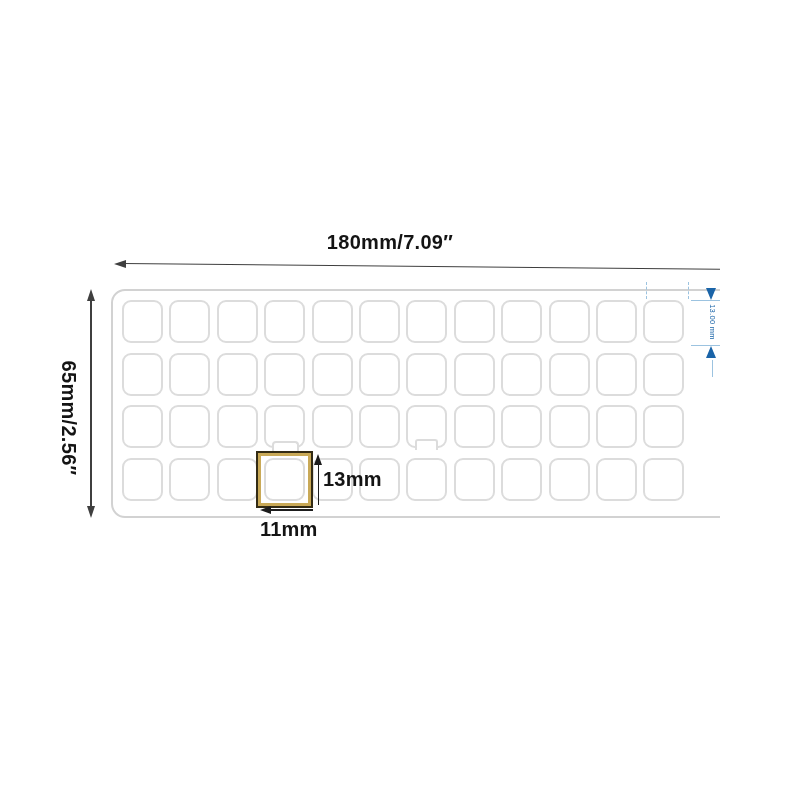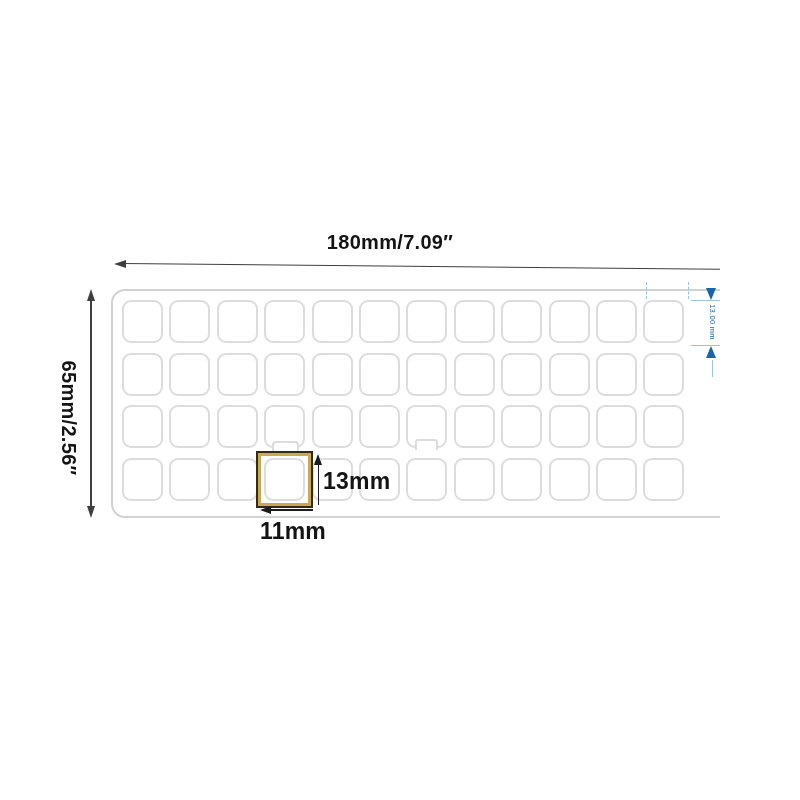--- a/index.html
+++ b/index.html
@@ -16,21 +16,21 @@
   .tri{position:absolute;width:0;height:0;}
   .ah-left{left:0;top:0.5px;border-top:4px solid transparent;border-bottom:4px solid transparent;border-right:12px solid var(--dimension-line);}
   .ah-right{right:0;top:0.5px;border-top:4px solid transparent;border-bottom:4px solid transparent;border-left:12px solid var(--dimension-line);}
   .ah-up{top:0;left:1px;border-left:4px solid transparent;border-right:4px solid transparent;border-bottom:12px solid var(--dimension-line);}
   .ah-down{bottom:0;left:1px;border-left:4px solid transparent;border-right:4px solid transparent;border-top:12px solid var(--dimension-line);}
   
   .label-top{position:absolute;left:290px;top:231px;width:200px;text-align:center;
     font-size:20px;font-weight:600;color:var(--text);letter-spacing:.3px;}
   .label-left{position:absolute;left:4px;top:406px;width:128px;height:24px;text-align:center;
     transform:rotate(90deg);font-size:20px;font-weight:600;color:var(--text);letter-spacing:.3px;}
-  .label-key{position:absolute;font-size:23px;font-weight:700;color:var(--text);letter-spacing:.2px;}
+  .label-key{position:absolute;font-size:20px;font-weight:700;color:var(--text);letter-spacing:.2px;}
   .label-13{left:323px;top:468px;}
   .label-11{left:260px;top:518px;width:54px;text-align:right;}
   
   .sheet{position:absolute;left:111px;top:289px;width:661px;height:229px;
     border:2px solid var(--sheet-border);border-radius:14px;background:#fff;box-sizing:border-box;}
   .grid{position:absolute;left:9px;top:9px;display:grid;
     grid-template-columns:repeat(12,41px);grid-template-rows:repeat(4,43px);
     column-gap:6.4px;row-gap:9.5px;}
   .sticker{width:41px;height:43px;border:2px solid var(--sticker-border);
     border-radius:9px;background:#fff;box-sizing:border-box;}

